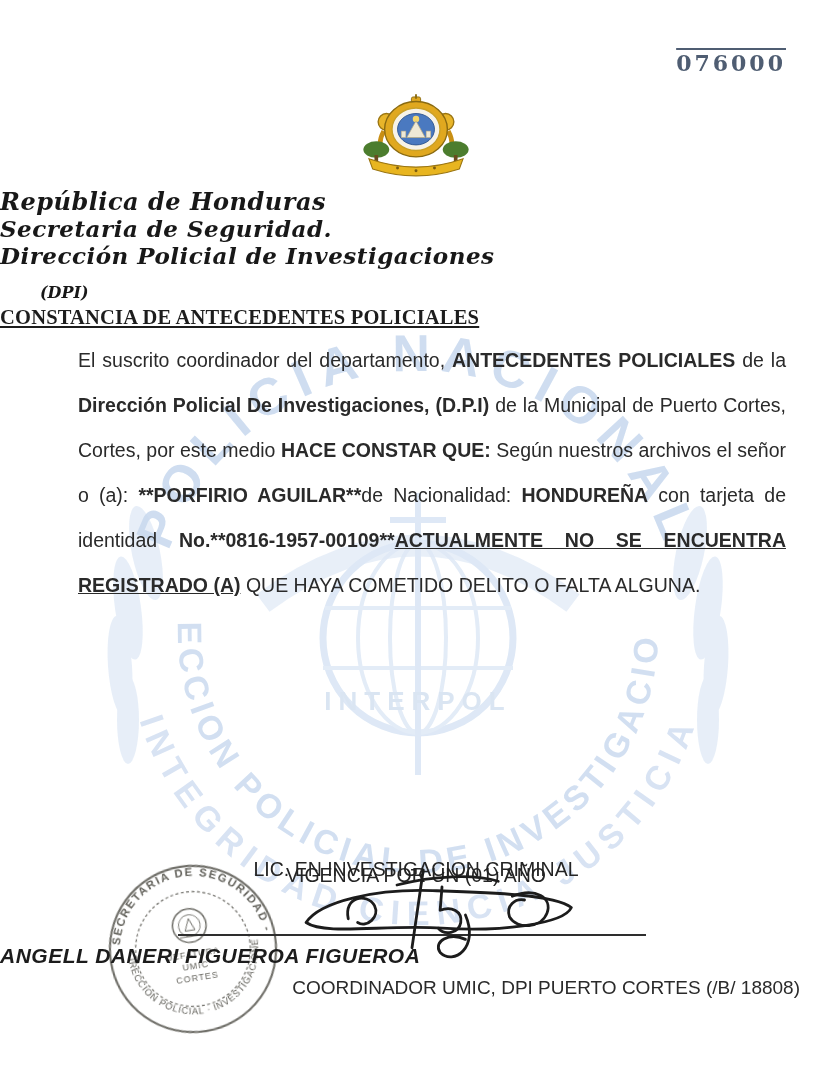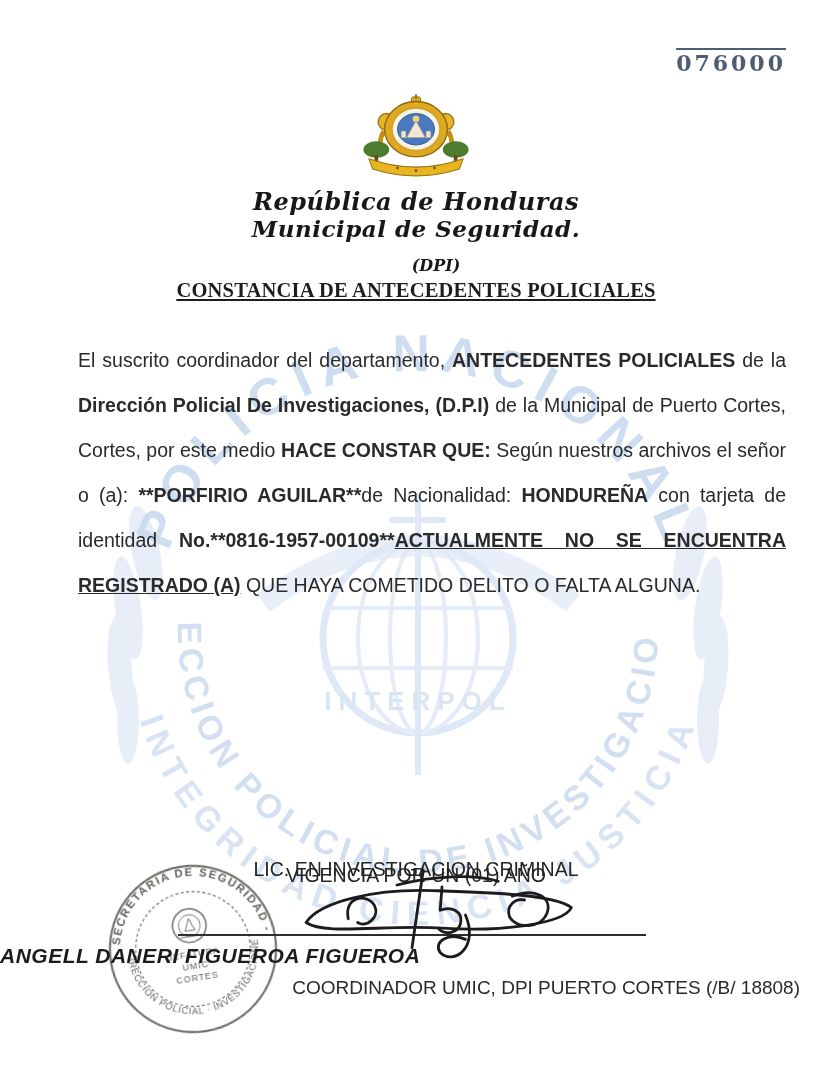--- a/index.html
+++ b/index.html
@@ -20,21 +20,21 @@
   
   .serial{
     position:absolute;top:50px;right:46px;
     font-family:"DejaVu Serif",serif;
     font-size:22px;font-weight:bold;letter-spacing:3px;
     color:#3c4c63;opacity:.9;
     text-decoration:overline;
     z-index:2;
   }
   
-  .header{position:absolute;top:94px;left:0;width:100%;text-align:center;z-index:1;}
+  .header{position:absolute;top:94px;left:0;width:100%;text-align:left;z-index:1;}
   .arms{display:block;margin:0 auto;}
   .script-line{
     font-family:"DejaVu Serif",serif;font-style:italic;font-weight:bold;
     font-size:23px;line-height:27px;color:#181818;letter-spacing:.5px;
   }
   .script-line.first{margin-top:6px;font-size:24px;}
   .acronym{
     font-family:"DejaVu Serif",serif;font-style:italic;font-weight:bold;
     font-size:16px;margin-top:14px;color:#181818;padding-left:40px;
   }
@@ -157,21 +157,22 @@
         <ellipse cx="108" cy="60" rx="14" ry="9" fill="#4c7d2e"></ellipse>
         <rect x="106" y="66" width="4" height="8" fill="#6b4a1d"></rect>
       </g>
 
       <path d="M 14,70 Q 65,88 116,70 L 112,81 Q 65,96 18,81 Z" fill="#e8b520" stroke="#9a7512" stroke-width="1.2"></path>
       <circle cx="45" cy="80" r="1.6" fill="#7a5c10"></circle>
       <circle cx="65" cy="83" r="1.6" fill="#7a5c10"></circle>
       <circle cx="85" cy="80" r="1.6" fill="#7a5c10"></circle>
     </svg>
     <div class="script-line first">República de Honduras</div>
-    <div class="script-line">Municipal de Seguridad.</div>
+    <div class="script-line">Secretaria de Seguridad.</div>
+    <div class="script-line">Dirección Policial de Investigaciones</div>
     <div class="acronym">(DPI)</div>
     <div class="doc-title">CONSTANCIA DE ANTECEDENTES POLICIALES</div>
   </div>
 
   <div class="para p1"><span>El suscrito coordinador del departamento, </span><span class="b">ANTECEDENTES POLICIALES</span><span> de la </span><span class="b">Dirección Policial De Investigaciones, (D.P.I)</span><span> de la Municipal de Puerto Cortes, Cortes, por este medio </span><span class="b">HACE CONSTAR QUE:</span><span> Según nuestros archivos el señor o (a): </span><span class="b">**PORFIRIO AGUILAR**</span><span>de Nacionalidad: </span><span class="b">HONDUREÑA</span><span> con tarjeta de identidad </span><span class="b">No.**0816-1957-00109**</span><span class="bu">ACTUALMENTE NO SE ENCUENTRA REGISTRADO (A)</span><span> QUE HAYA COMETIDO DELITO O FALTA ALGUNA.</span></div>
 
   <div class="center-line validity">VIGENCIA POR UN (01) AÑO</div>
   <div class="center-line license">LIC. EN INVESTIGACION CRIMINAL</div>
 
   <svg class="stamp" width="178" height="178" viewBox="0 0 180 180" aria-hidden="true">

